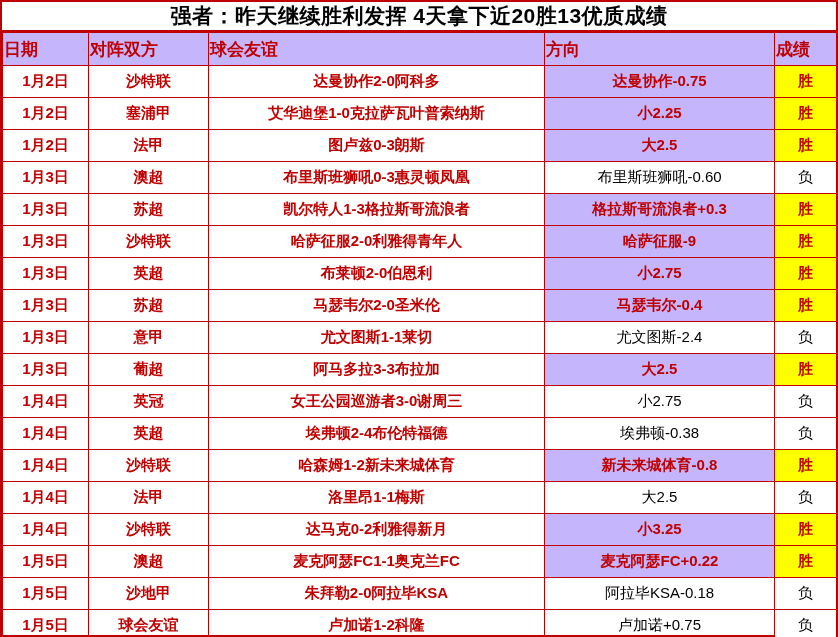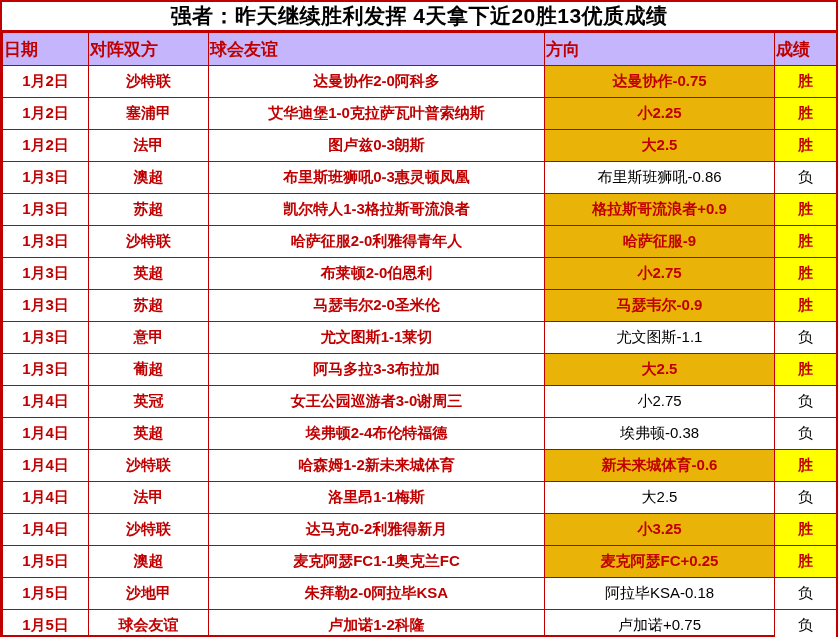--- a/index.html
+++ b/index.html
@@ -62,21 +62,21 @@
     color: #c00000;
     font-weight: bold;
     white-space: nowrap;
     overflow: hidden;
   }
   td.plain {
     color: #000000;
     font-weight: normal;
   }
   td.hl {
-    background: #eab308;
+    background: #c4b5fd;
   }
   td.res-win {
     color: #c00000;
     font-weight: bold;
     background: #ffff00;
   }
   td.res-lose {
     color: #000000;
     font-weight: normal;
     background: #ffffff;
@@ -131,56 +131,56 @@
           <td>1月2日</td>
           <td>法甲</td>
           <td>图卢兹0-3朗斯</td>
           <td class="hl">大2.5</td>
           <td class="res-win">胜</td>
         </tr>
         <tr>
           <td>1月3日</td>
           <td>澳超</td>
           <td>布里斯班狮吼0-3惠灵顿凤凰</td>
-          <td class="plain">布里斯班狮吼-0.86</td>
+          <td class="plain">布里斯班狮吼-0.60</td>
           <td class="res-lose">负</td>
         </tr>
         <tr>
           <td>1月3日</td>
           <td>苏超</td>
           <td>凯尔特人1-3格拉斯哥流浪者</td>
-          <td class="hl">格拉斯哥流浪者+0.9</td>
+          <td class="hl">格拉斯哥流浪者+0.3</td>
           <td class="res-win">胜</td>
         </tr>
         <tr>
           <td>1月3日</td>
           <td>沙特联</td>
           <td>哈萨征服2-0利雅得青年人</td>
           <td class="hl">哈萨征服-9</td>
           <td class="res-win">胜</td>
         </tr>
         <tr>
           <td>1月3日</td>
           <td>英超</td>
           <td>布莱顿2-0伯恩利</td>
           <td class="hl">小2.75</td>
           <td class="res-win">胜</td>
         </tr>
         <tr>
           <td>1月3日</td>
           <td>苏超</td>
           <td>马瑟韦尔2-0圣米伦</td>
-          <td class="hl">马瑟韦尔-0.9</td>
+          <td class="hl">马瑟韦尔-0.4</td>
           <td class="res-win">胜</td>
         </tr>
         <tr>
           <td>1月3日</td>
           <td>意甲</td>
           <td>尤文图斯1-1莱切</td>
-          <td class="plain">尤文图斯-1.1</td>
+          <td class="plain">尤文图斯-2.4</td>
           <td class="res-lose">负</td>
         </tr>
         <tr>
           <td>1月3日</td>
           <td>葡超</td>
           <td>阿马多拉3-3布拉加</td>
           <td class="hl">大2.5</td>
           <td class="res-win">胜</td>
         </tr>
         <tr>
@@ -194,42 +194,42 @@
           <td>1月4日</td>
           <td>英超</td>
           <td>埃弗顿2-4布伦特福德</td>
           <td class="plain">埃弗顿-0.38</td>
           <td class="res-lose">负</td>
         </tr>
         <tr>
           <td>1月4日</td>
           <td>沙特联</td>
           <td>哈森姆1-2新未来城体育</td>
-          <td class="hl">新未来城体育-0.6</td>
+          <td class="hl">新未来城体育-0.8</td>
           <td class="res-win">胜</td>
         </tr>
         <tr>
           <td>1月4日</td>
           <td>法甲</td>
           <td>洛里昂1-1梅斯</td>
           <td class="plain">大2.5</td>
           <td class="res-lose">负</td>
         </tr>
         <tr>
           <td>1月4日</td>
           <td>沙特联</td>
           <td>达马克0-2利雅得新月</td>
           <td class="hl">小3.25</td>
           <td class="res-win">胜</td>
         </tr>
         <tr>
           <td>1月5日</td>
           <td>澳超</td>
           <td>麦克阿瑟FC1-1奥克兰FC</td>
-          <td class="hl">麦克阿瑟FC+0.25</td>
+          <td class="hl">麦克阿瑟FC+0.22</td>
           <td class="res-win">胜</td>
         </tr>
         <tr>
           <td>1月5日</td>
           <td>沙地甲</td>
           <td>朱拜勒2-0阿拉毕KSA</td>
           <td class="plain">阿拉毕KSA-0.18</td>
           <td class="res-lose">负</td>
         </tr>
         <tr>

